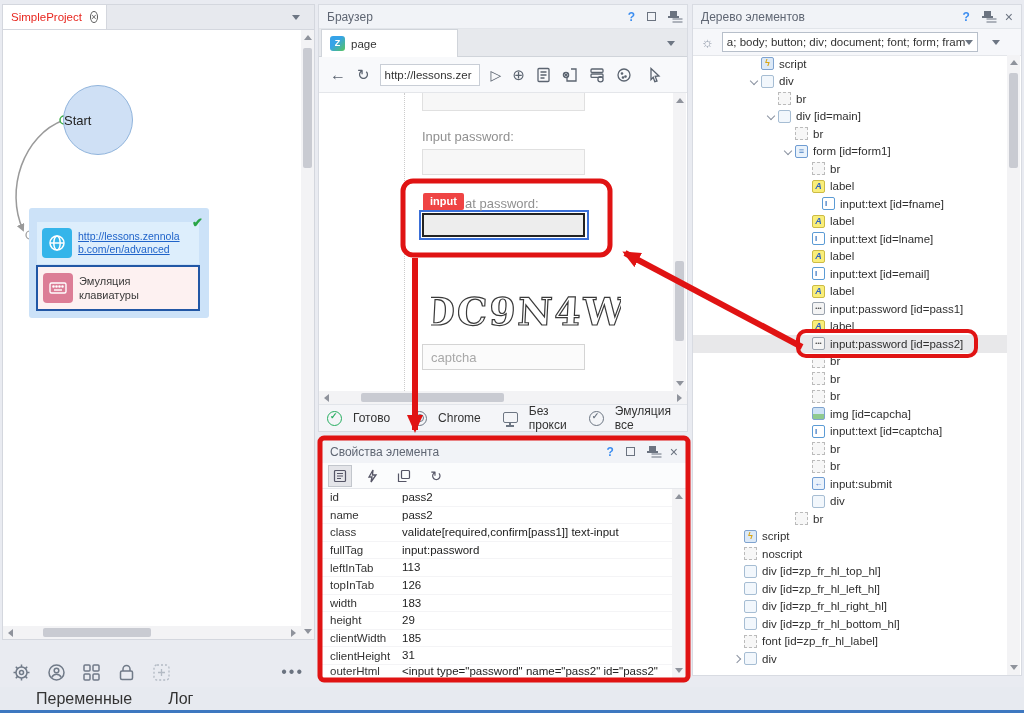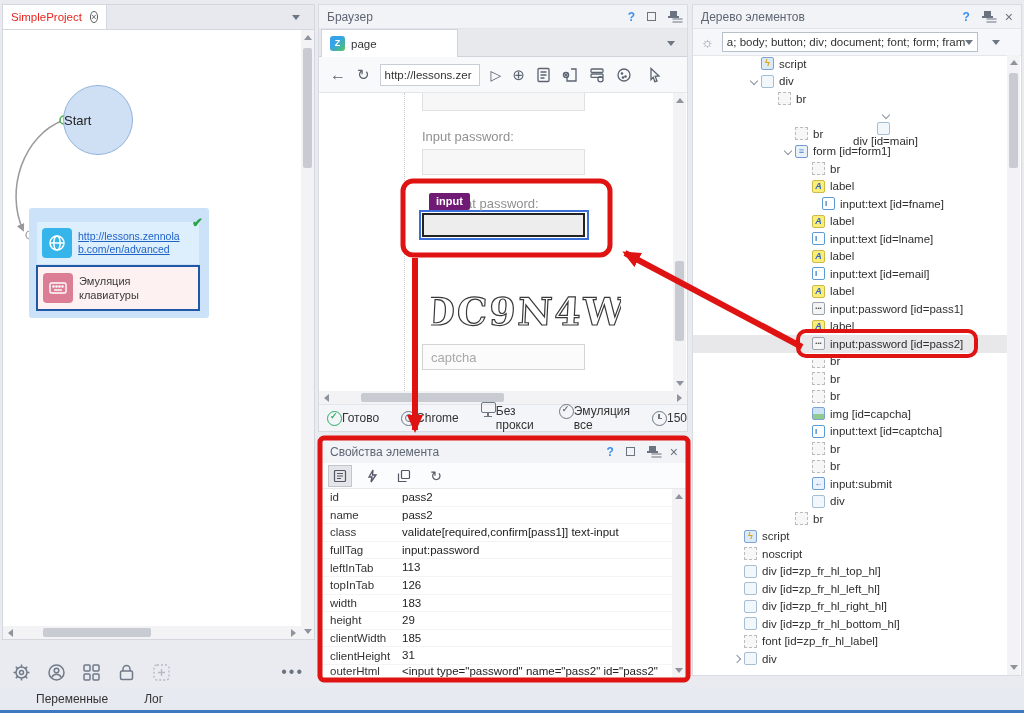--- a/index.html
+++ b/index.html
@@ -56,28 +56,28 @@
   .zlogo { width:15px; height:15px; border-radius:3px; background:linear-gradient(135deg,#35a3e8 40%,#58c55c); color:#fff; font-size:9px; font-weight:bold; text-align:center; line-height:15px; }
   .btab-caret { position:absolute; right:12px; top:12px; }
   .btoolbar { position:absolute; left:0; top:52px; width:100%; height:36px; background:#f8f9fb; border-bottom:1px solid #e4e6ea; display:flex; align-items:center; }
   .btoolbar .ti { margin-left:11px; color:#5b6470; display:flex; align-items:center; }
   .glyph-i { font-size:15px; color:#5b6470; line-height:1; }
   .url-box { width:100px; height:22px; border:1px solid #c9ced6; background:#fff; font-size:11.5px; color:#333; padding:0 4px; margin-left:10px; font-family:"Liberation Sans",sans-serif; }
   .bcontent { position:absolute; left:0; top:88px; width:368px; height:298px; background:#fff; overflow:hidden; }
   .guide { position:absolute; left:85px; top:0; height:100%; border-left:1px dotted #cccccc; }
   .pg-input { position:absolute; left:103px; width:163px; height:26px; background:#f7f7f7; border:1px solid #e0e0e0; }
   .pg-label { position:absolute; left:103px; color:#909090; font-size:13px; }
-  .el-badge { position:absolute; left:110px; top:100px; background:#701a75; color:#fff; font-size:11px; font-weight:bold; padding:2px 7px 3px; border-radius:2px 2px 2px 0; z-index:3; }
+  .el-badge { position:absolute; left:104px; top:100px; background:#ef4444; color:#fff; font-size:11px; font-weight:bold; padding:2px 7px 3px; border-radius:2px 2px 2px 0; z-index:3; }
   .repeat-label { position:absolute; left:146px; top:103px; color:#909090; font-size:13px; z-index:2; }
   .hl-outline { position:absolute; left:100px; top:117px; width:170px; height:30px; border:2px solid #3a6fd8; }
   .hl-input { position:absolute; left:103px; top:120px; width:163px; height:24px; background:#ededed; border:2px solid #222; }
   .captcha-input { position:absolute; left:103px; top:251px; width:163px; height:26px; background:#fbfbfb; border:1px solid #d4d4d4; font-size:13px; color:#333; padding:0 8px; font-family:"Liberation Sans",sans-serif; }
   .captcha-input::placeholder { color:#a8a8a8; }
   .bstatus { position:absolute; left:0; top:399px; width:100%; height:27px; background:#f4f5f8; border-top:1px solid #e2e5ea; display:flex; align-items:center; padding-left:8px; gap:22px; font-size:12px; color:#333; }
-  .status-item { display:flex; align-items:flex-start; gap:0; }
+  .status-item { display:flex; align-items:center; gap:11px; }
   .sicon { width:15px; height:15px; display:inline-block; position:relative; flex:0 0 auto; }
   .sicon-ready { border:1.5px solid #27ae60; border-radius:50%; }
   .sicon-ready::before { content:"✓"; position:absolute; left:2px; top:-1px; font-size:9px; color:#27ae60; font-weight:bold; }
   .sicon-chrome { border:1.5px solid #6d7683; border-radius:50%; }
   .sicon-chrome::before { content:""; position:absolute; inset:2.5px; border:1.5px solid #6d7683; border-radius:50%; }
   .sicon-proxy { height:11px; margin-top:-2px; border:1.5px solid #6d7683; border-radius:2px; }
   .sicon-proxy::before { content:""; position:absolute; left:5px; bottom:-4px; width:2px; height:3px; background:#6d7683; }
   .sicon-proxy::after { content:""; position:absolute; left:2px; bottom:-5px; width:8px; height:1.5px; background:#6d7683; }
   .sicon-load { border:1.5px solid #6d7683; border-radius:50%; }
   .sicon-load::before { content:"✓"; position:absolute; left:2px; top:-1px; font-size:9px; color:#6d7683; font-weight:bold; }
@@ -122,21 +122,21 @@
   .ticon-label::before { content:"A"; color:#2b62c4; font-style:italic; font-size:9px; line-height:11px; }
   .ticon-text { background:#fff; border-color:#5b9bd5; }
   .ticon-text::before { content:"I"; color:#3a77c2; font-size:8px; line-height:11px; text-align:left; padding-left:2px; }
   .ticon-password { background:#f4f4f4; border-color:#9aa2ad; }
   .ticon-password::before { content:"•••"; color:#555; font-size:6px; line-height:10px; letter-spacing:0; }
   .ticon-img { border-color:#7fa3cf; background:linear-gradient(180deg,#cfe3f6 0 55%,#8fca8f 55%); }
   .ticon-submit { border-color:#6f9cd2; background:#eaf2fb; }
   .ticon-submit::before { content:"←"; color:#2b62c4; font-size:8px; line-height:11px; }
 
   
-  #bottom-bar { position:absolute; left:0; top:687px; width:1024px; height:23px; background:#e7eaf0; display:flex; align-items:center; gap:36px; padding-left:36px; font-size:12px; color:#333; }
+  #bottom-bar { position:absolute; left:0; top:687px; width:1024px; height:23px; background:#e7eaf0; display:flex; align-items:center; gap:36px; padding-left:36px; font-size:16px; color:#333; }
   #bottom-edge { position:absolute; left:0; top:710px; width:1024px; height:3px; background:#3e78c0; }
 
   
   #annotations { position:absolute; left:0; top:0; width:1024px; height:713px; z-index:60; pointer-events:none; }
 </style>
 </head>
 <body>
 
 <section id="project" class="panel">
   <div class="tabstrip">
@@ -457,21 +457,21 @@
       <div class="tree-row" style="padding-left: 54px;">
         <span class="expander open"></span>
         <span class="ticon ticon-div"></span>
         <span>div</span>
       </div>
       <div class="tree-row" style="padding-left: 71px;">
         <span class="expander"></span>
         <span class="ticon ticon-br"></span>
         <span>br</span>
       </div>
-      <div class="tree-row" style="padding-left: 71px; flex-direction: column;">
+      <div class="tree-row" style="padding-left: 71px;">
         <span class="expander open"></span>
         <span class="ticon ticon-div"></span>
         <span>div [id=main]</span>
       </div>
       <div class="tree-row" style="padding-left: 88px;">
         <span class="expander"></span>
         <span class="ticon ticon-br"></span>
         <span>br</span>
       </div>
       <div class="tree-row" style="padding-left: 88px;">

